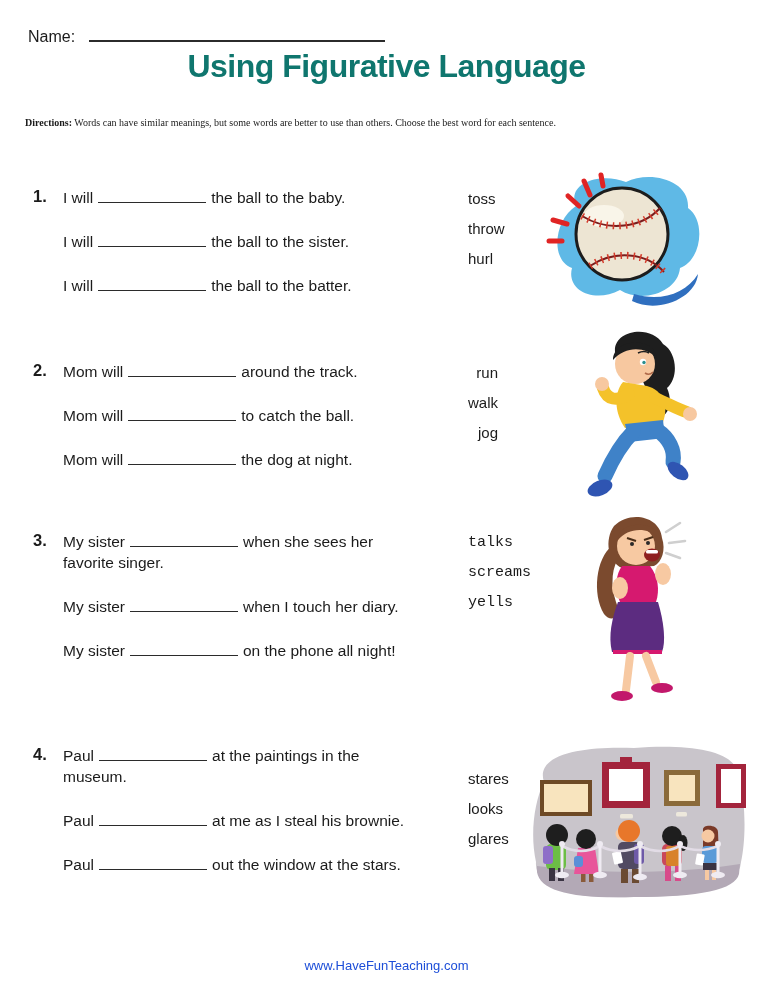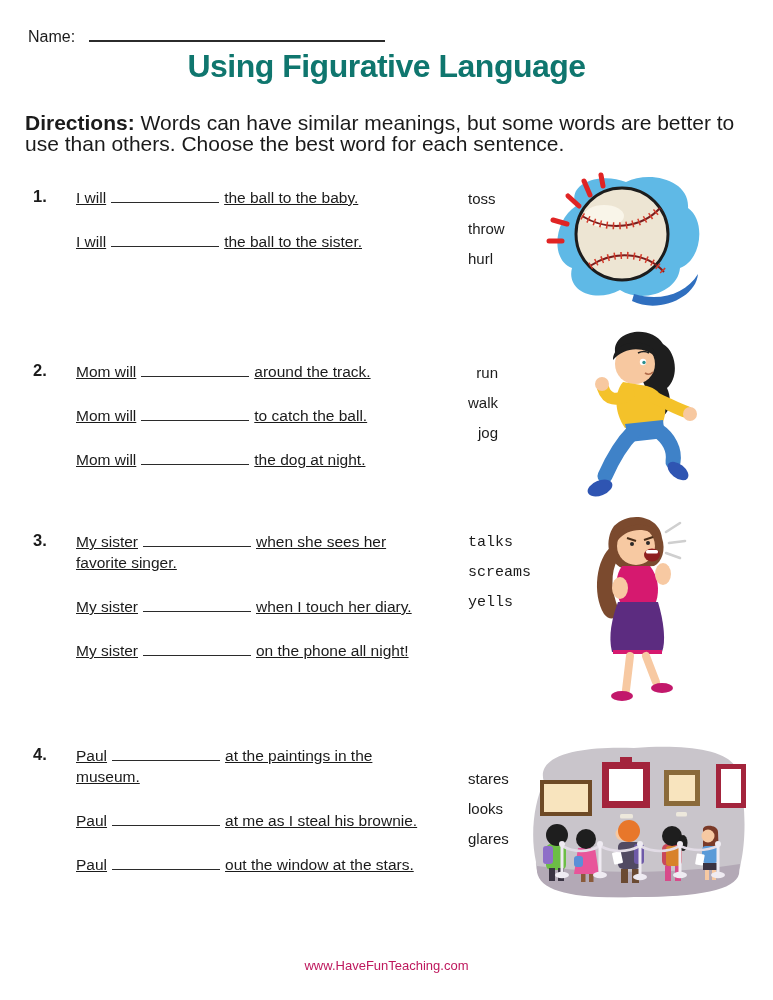--- a/index.html
+++ b/index.html
@@ -9,43 +9,43 @@
   }
   
   .name-row { position:absolute; top:22px; left:28px; font-size:16px; }
   .name-line { display:inline-block; width:296px; height:18px;
     border-bottom:2px solid #2b2b2b; margin-left:14px; }
   
   .title { position:absolute; top:48px; left:0; width:100%; text-align:center;
     font-size:32px; font-weight:bold; letter-spacing:-0.5px; color:#0f766e; }
   
   .directions { position:absolute; top:112px; left:25px; width:720px;
-    font-size:21px; line-height:21px; }
+    font-size:10px; line-height:21px;font-family:Liberation Serif, serif; }
   .directions .dlabel { font-weight:bold; }
   
   .q { position:absolute; left:33px; width:430px; font-size:15.5px; }
   .q .num { position:absolute; left:0; top:0; font-weight:bold; font-size:16.5px; }
   .q .sents { margin-left:30px; width:375px; }
-  .q .sent { margin:0 0 23px 13px; line-height:21px; white-space:nowrap;text-decoration:underline; }
+  .q .sent { margin:0 0 23px 0; line-height:21px; white-space:nowrap; }
   .q .sent .line2 { display:block; white-space:normal; }
   .blank { display:inline-block; width:108px; height:13px;
     border-bottom:1.8px solid #2b2b2b; margin:0 5px; }
   #q1 { top:187px; } #q2 { top:361px; } #q3 { top:531px; } #q4 { top:745px; }
   
   .choices { position:absolute; left:468px; font-size:15px; line-height:30px; }
   #c1 { top:184px; } #c2 { top:358px;text-align:right; } #c3 { top:528px;font-family:Liberation Mono, monospace; } #c4 { top:744px;margin-top:20px; }
   
   .illus { position:absolute; }
   #illus-baseball { left:538px; top:168px; width:172px; height:146px; }
   #illus-runner   { left:553px; top:326px; width:160px; height:190px; }
   #illus-yeller   { left:570px; top:510px; width:126px; height:200px; }
   #illus-museum   { left:520px; top:740px; width:230px; height:166px; }
   
   .footer { position:absolute; top:958px; left:0; width:100%; text-align:center;
-    font-size:13px; color:#be185d; }
+    font-size:13px; color:#1d4ed8; }
 </style>
 </head>
 <body>
 
 <div class="page">
 
   <div class="name-row">
     <span>Name:</span><span class="name-line"></span>
   </div>
 
@@ -53,20 +53,21 @@
 
   <div class="directions">
     <span class="dlabel">Directions:</span><span> Words can have similar meanings, but some words are better to use than others. Choose the best word for each sentence.</span>
   </div>
 
   <section class="q" id="q1">
     <div class="num">1.</div>
     <div class="sents">
       <p class="sent"><span>I will</span><span class="blank"></span><span>the ball to the baby.</span></p>
       <p class="sent"><span>I will</span><span class="blank"></span><span>the ball to the sister.</span></p>
+      <p class="sent"><span>I will</span><span class="blank"></span><span>the ball to the batter.</span></p>
     </div>
   </section>
   <div class="choices" id="c1">
     <div>toss</div>
     <div>throw</div>
     <div>hurl</div>
   </div>
   <svg class="illus" id="illus-baseball" viewBox="0 0 172 146">
     <path d="M38,38 C28,14 64,4 88,14 C112,2 152,12 150,40 C168,52 164,92 142,100 C140,124 104,136 82,122 C56,136 28,122 34,100 C12,92 16,52 38,38 Z" fill="#5FB9E6"></path>
     <path d="M96,126 C122,134 148,126 160,106 C158,130 120,146 94,133 Z" fill="#2F6FBF"></path>

